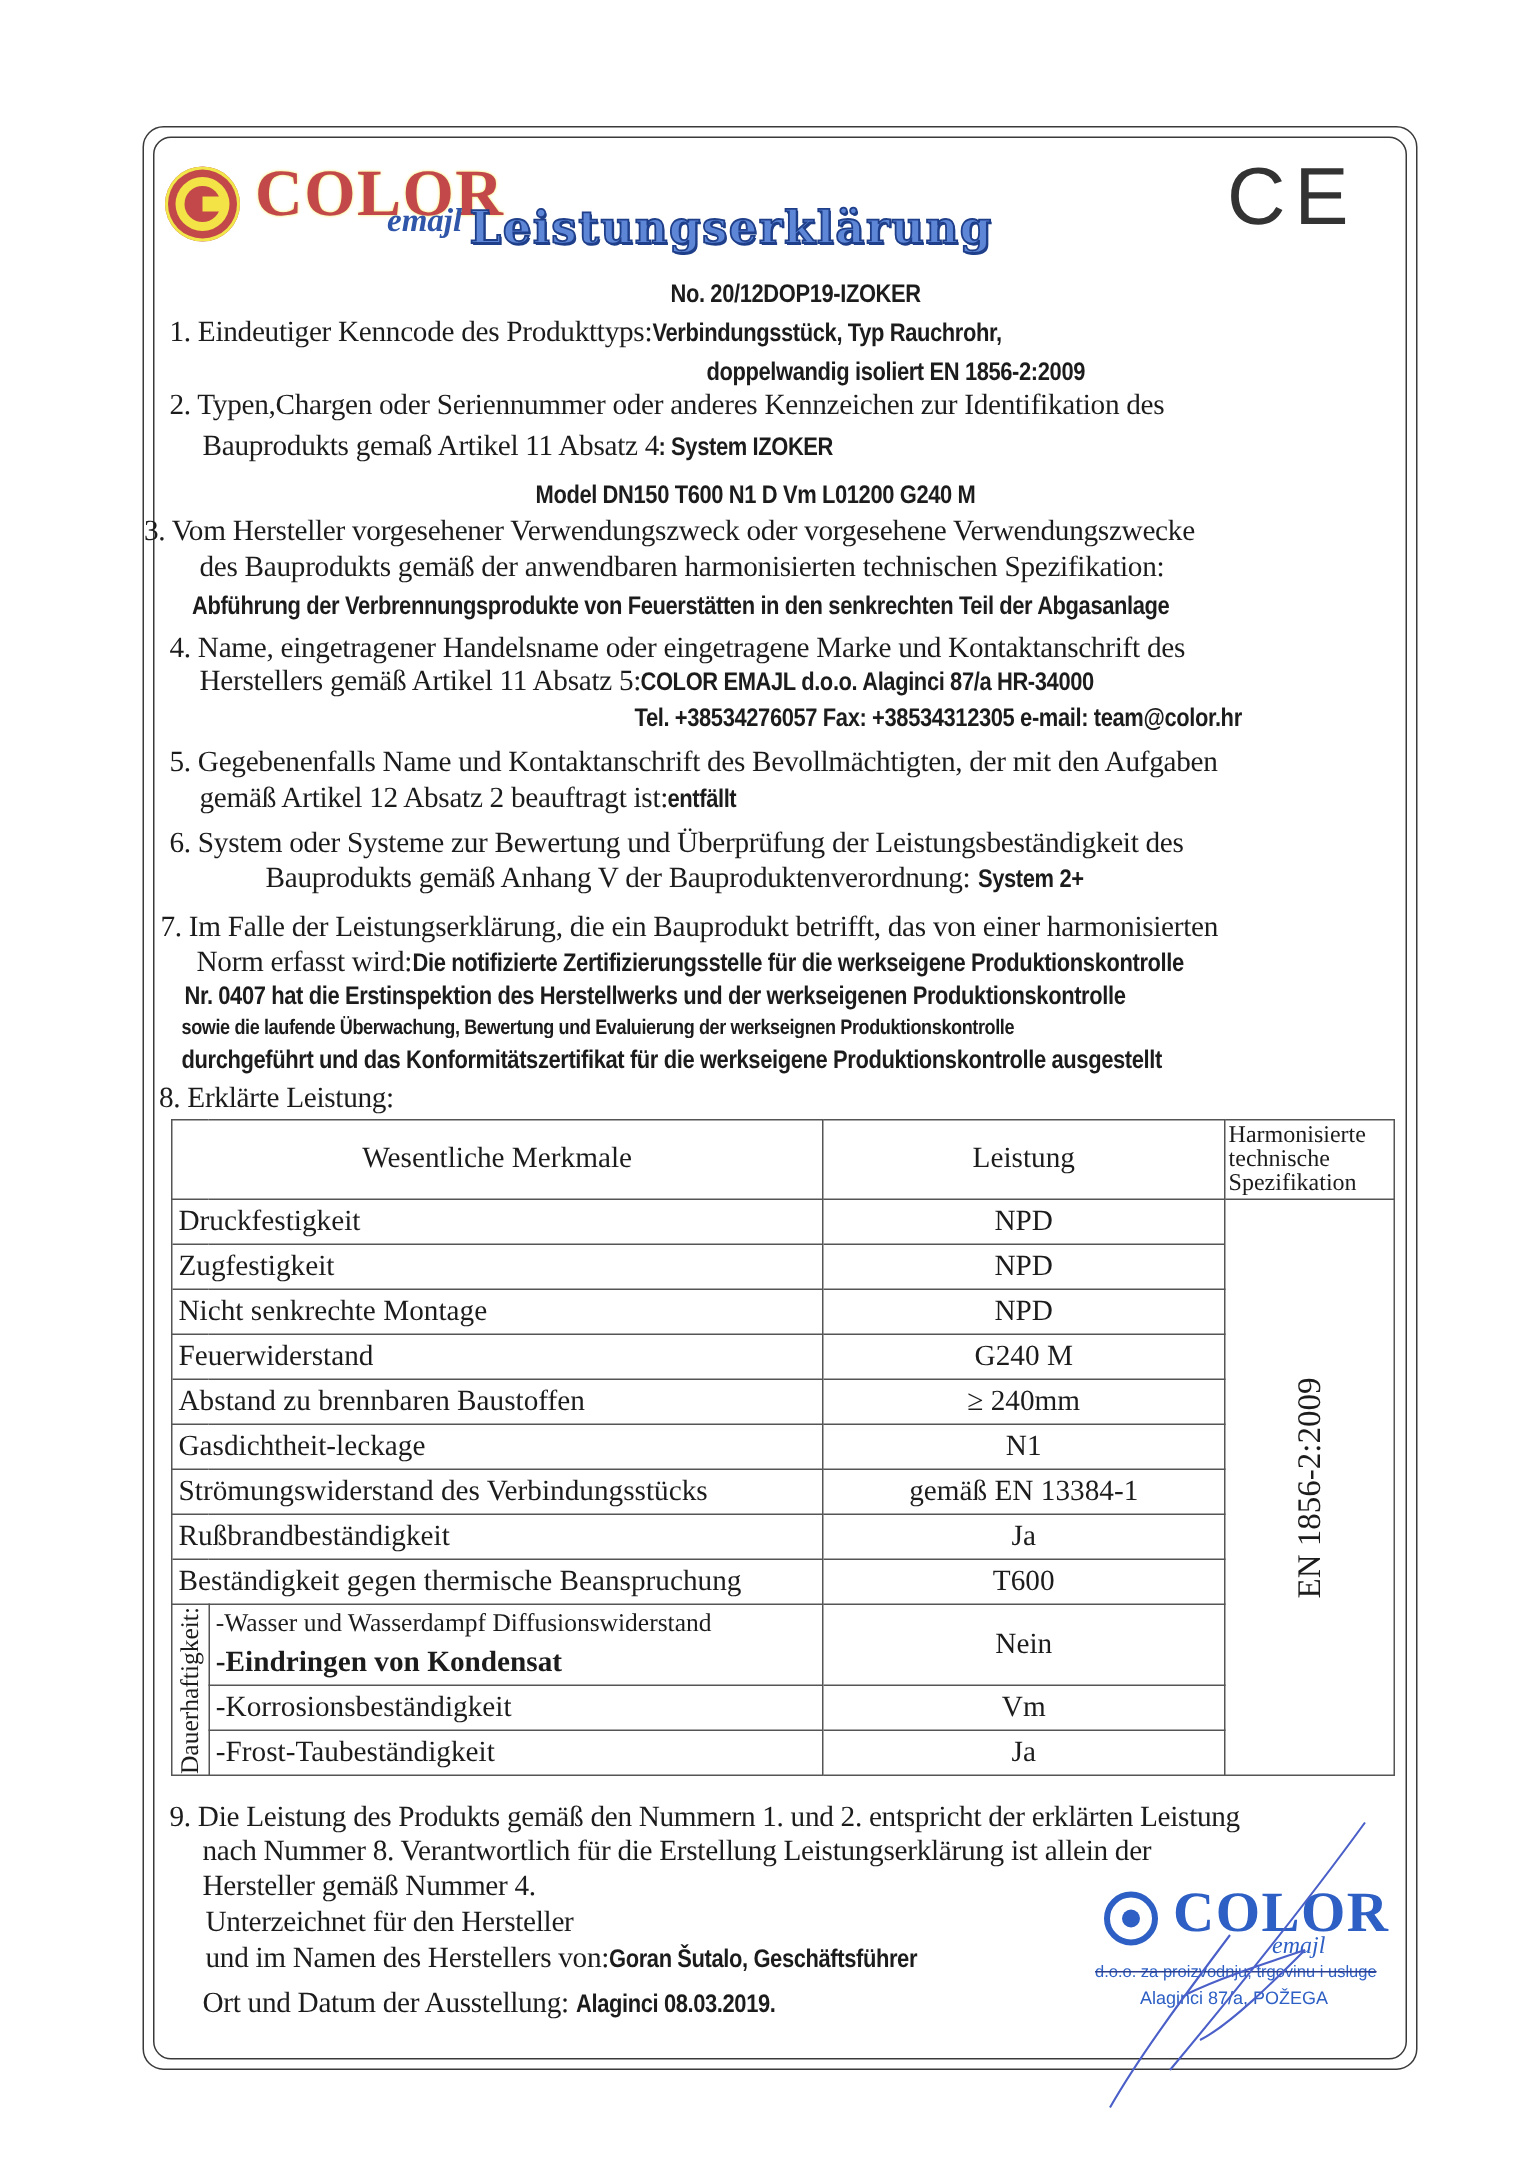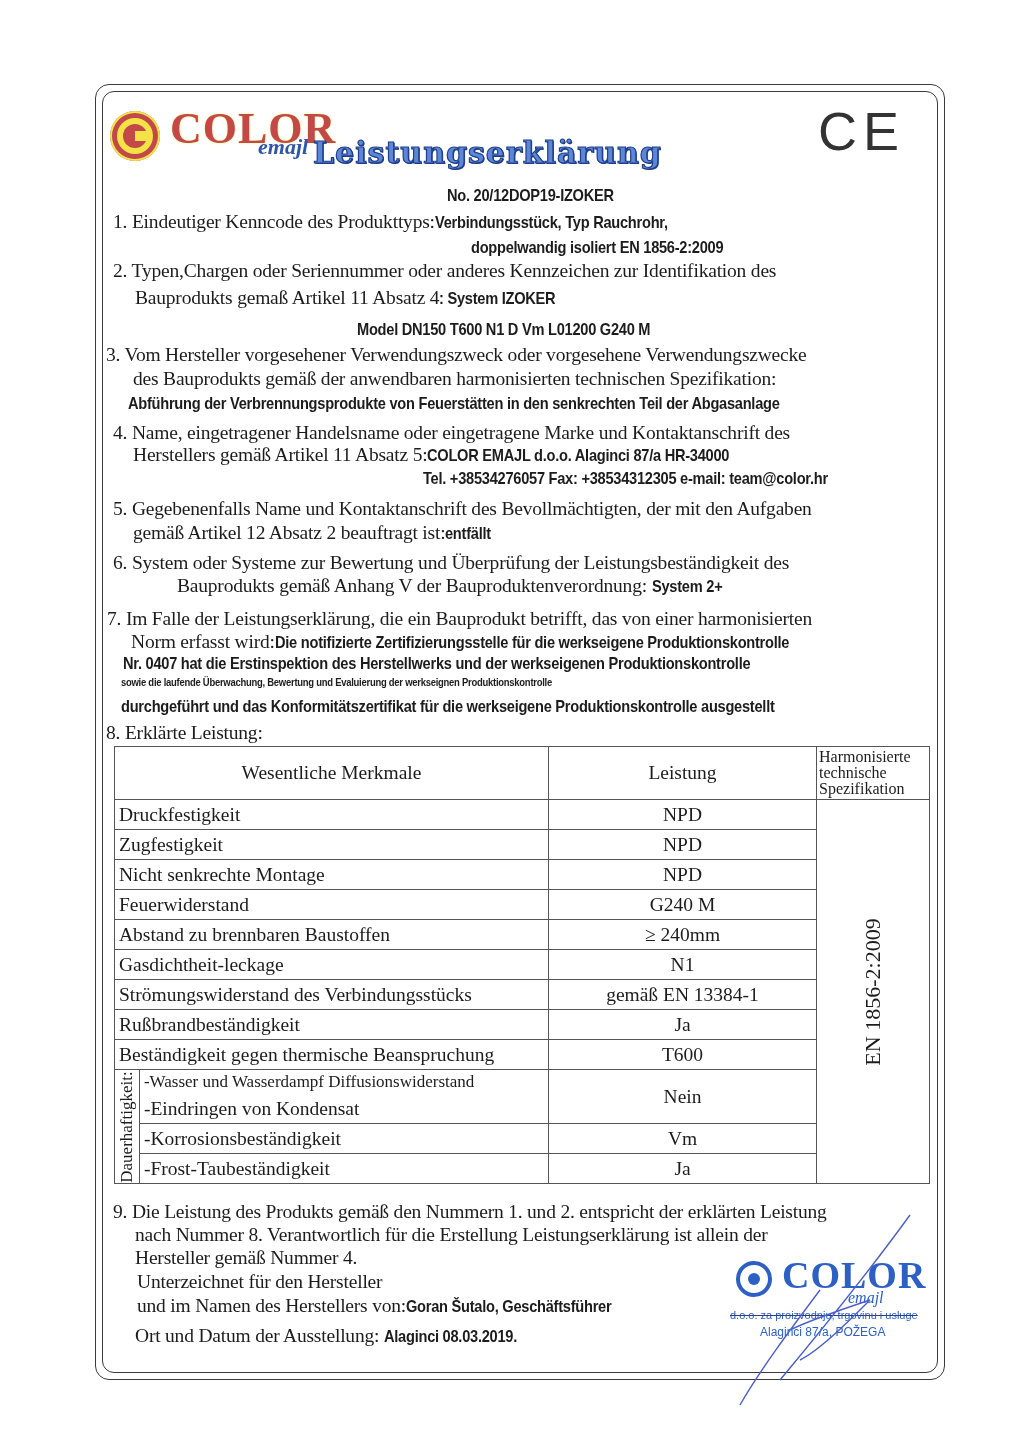--- a/index.html
+++ b/index.html
@@ -68,21 +68,21 @@
   <span>1. Eindeutiger Kenncode des Produkttyps:</span><span class="bold" style="font-size:17px;text-decoration:underline;"><span class="cond">Verbindungsstück, Typ Rauchrohr,</span></span>
 </div>
 <div class="abs bold" style="left:471px; top:238px; font-size:17px;"><span class="cond">doppelwandig isoliert   EN 1856-2:2009</span></div>
 
 <div class="abs serif" style="left:113px; top:260px;">2. Typen,Chargen oder Seriennummer oder anderes Kennzeichen zur Identifikation des</div>
 <div class="abs serif" style="left:135px; top:287px;">
   <span>Bauprodukts gemaß Artikel 11 Absatz 4</span><span class="bold" style="font-size:17px;"><span class="cond">: System IZOKER</span></span>
 </div>
 <div class="abs bold" style="left:357px; top:320px; font-size:17px;"><span class="cond">Model DN150  T600 N1 D Vm L01200 G240 M</span></div>
 
-<div class="abs serif" style="left:106px; top:344px;">3. Vom Hersteller vorgesehener Verwendungszweck oder vorgesehene Verwendungszwecke</div>
+<div class="abs serif" style="left:96px; top:344px;">3. Vom Hersteller vorgesehener Verwendungszweck oder vorgesehene Verwendungszwecke</div>
 <div class="abs serif" style="left:133px; top:368px;">des Bauprodukts gemäß der anwendbaren harmonisierten technischen Spezifikation:</div>
 <div class="abs bold" style="left:128px; top:394px; font-size:17px;"><span class="cond">Abführung der Verbrennungsprodukte von Feuerstätten in den senkrechten Teil der Abgasanlage</span></div>
 
 <div class="abs serif" style="left:113px; top:422px;">4. Name, eingetragener Handelsname oder eingetragene Marke und Kontaktanschrift des</div>
 <div class="abs serif" style="left:133px; top:444px;">
   <span>Herstellers gemäß Artikel 11 Absatz 5:</span><span class="bold" style="font-size:17px;"><span class="cond">COLOR EMAJL d.o.o.   Alaginci 87/a   HR-34000</span></span>
 </div>
 <div class="abs bold" style="left:423px; top:469px; font-size:17px;"><span class="cond">Tel. +38534276057  Fax: +38534312305 e-mail: team@color.hr</span></div>
 
 <div class="abs serif" style="left:113px; top:498px;">5. Gegebenenfalls Name und Kontaktanschrift des Bevollmächtigten, der mit den Aufgaben</div>
@@ -93,21 +93,21 @@
 <div class="abs serif" style="left:113px; top:552px;">6. System oder Systeme zur Bewertung und Überprüfung der Leistungsbeständigkeit des</div>
 <div class="abs serif" style="left:133px; top:575px;margin-left:44px;">
   <span>Bauprodukts gemäß Anhang V der Bauproduktenverordnung:</span> <span class="bold" style="font-size:17px;"><span class="cond">System 2+</span></span>
 </div>
 
 <div class="abs serif" style="left:107px; top:608px;">7. Im Falle der Leistungserklärung, die ein Bauprodukt betrifft, das von einer harmonisierten</div>
 <div class="abs serif" style="left:131px; top:631px;">
   <span>Norm erfasst wird:</span><span class="bold" style="font-size:17px;"><span class="cond">Die notifizierte Zertifizierungsstelle für die werkseigene Produktionskontrolle</span></span>
 </div>
 <div class="abs bold" style="left:123px; top:654px; font-size:17px;"><span class="cond">Nr. 0407 hat die Erstinspektion des Herstellwerks und der werkseigenen Produktionskontrolle</span></div>
-<div class="abs bold" style="left:121px; top:676px; font-size:11px;"><span class="cond">sowie die laufende Überwachung, Bewertung und Evaluierung der werkseignen Produktionskontrolle</span></div>
+<div class="abs bold" style="left:121px; top:676px; font-size:14px;"><span class="cond">sowie die laufende Überwachung, Bewertung und Evaluierung der werkseignen Produktionskontrolle</span></div>
 <div class="abs bold" style="left:121px; top:697px; font-size:17px;"><span class="cond">durchgeführt und das Konformitätszertifikat für die werkseigene Produktionskontrolle ausgestellt</span></div>
 
 <div class="abs serif" style="left:106px; top:722px;">8. Erklärte Leistung:</div>
 
 <table class="perf">
   <colgroup>
       <col style="width:24px">
       <col style="width:410px">
       <col style="width:269px">
       <col style="width:113px">
@@ -158,21 +158,21 @@
     <td class="val">T600</td>
   </tr>
   <tr>
     <td class="durab" rowspan="4">
           <div class="durab-text">Dauerhaftigkeit:</div>
         </td>
     <td class="small" style="border-bottom:none; height:24px;">-Wasser und Wasserdampf Diffusionswiderstand</td>
     <td class="val dash" rowspan="2">Nein</td>
   </tr>
   <tr>
-    <td class="dash" style="border-top:none;">-Eindringen von Kondensat</td>
+    <td class="dash" style="border-top:none;font-weight:bold;">-Eindringen von Kondensat</td>
   </tr>
   <tr>
     <td class="dash">-Korrosionsbeständigkeit</td>
     <td class="val dash">Vm</td>
   </tr>
   <tr>
     <td>-Frost-Taubeständigkeit</td>
     <td class="val">Ja</td>
   </tr>
 </tbody>

